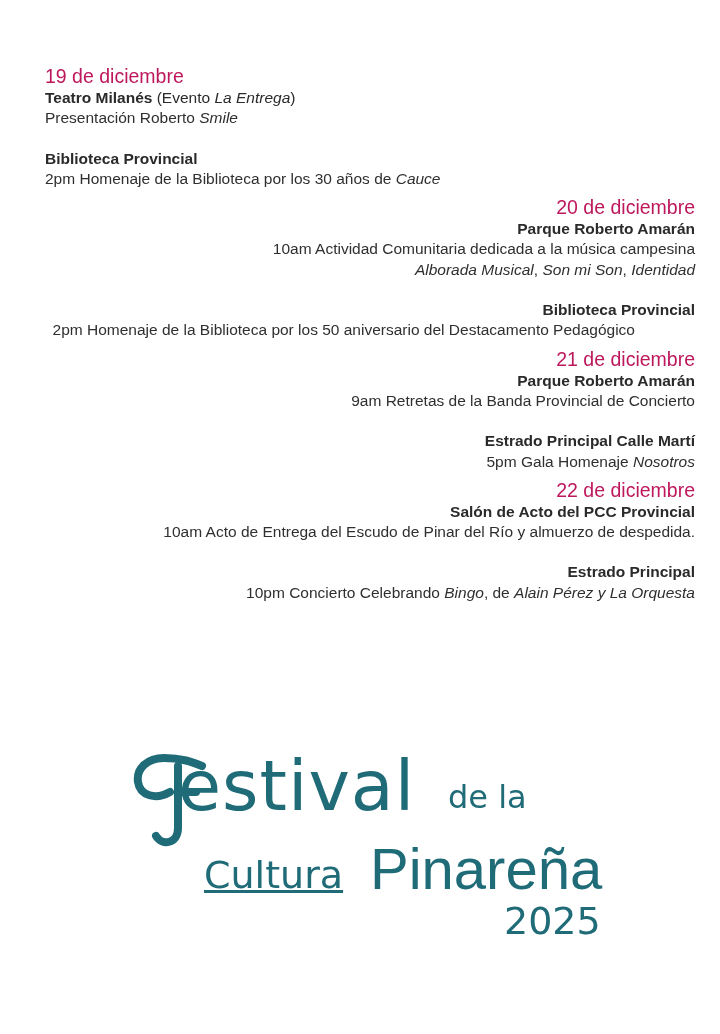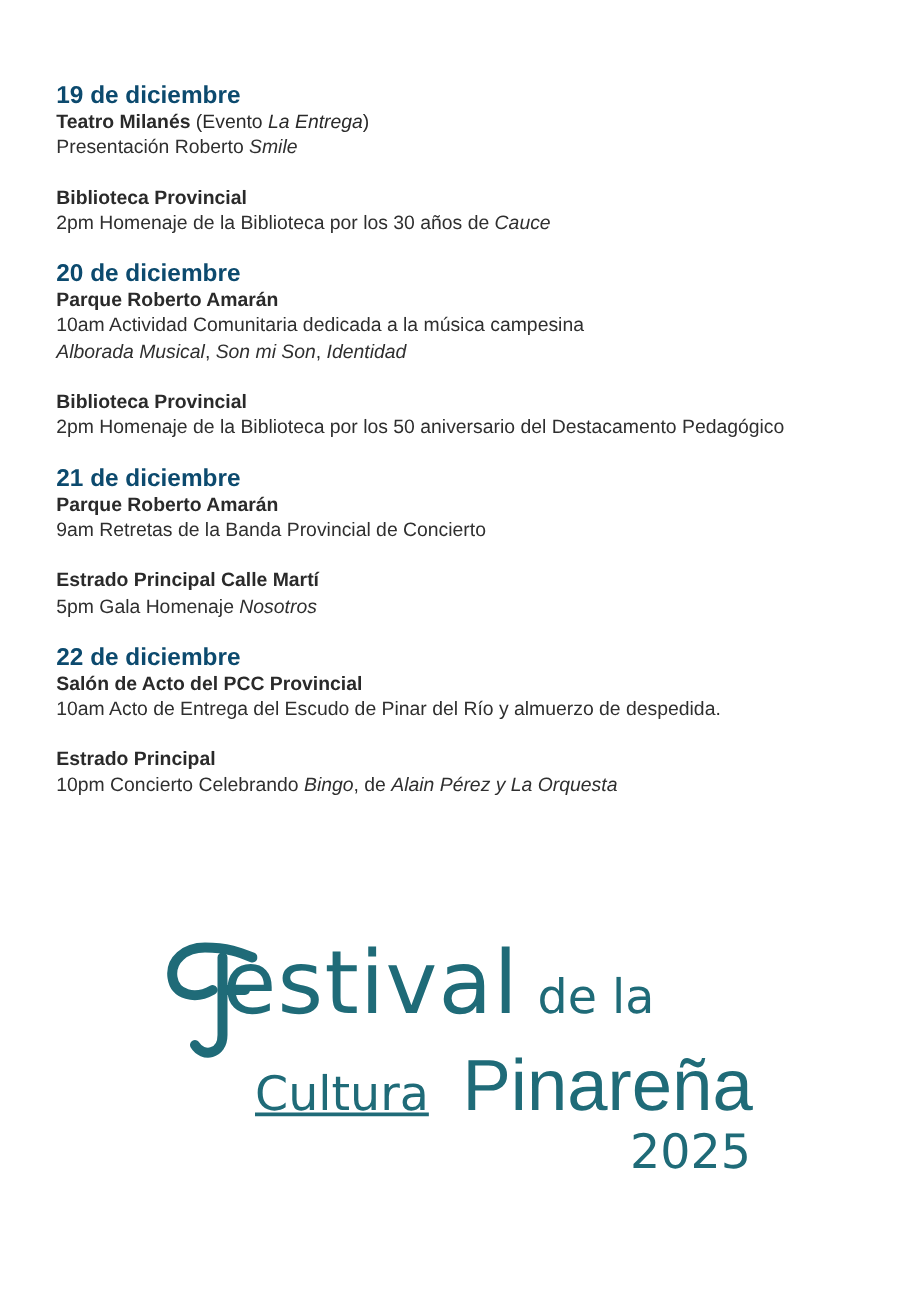--- a/index.html
+++ b/index.html
@@ -18,28 +18,29 @@
     .schedule {
       position: absolute;
       left: 45px;
       top: 64px;
       width: 650px;
     }
     .day {
       margin: 0;
     }
     .day + .day {
-      margin-top: 18px;
+      margin-top: 6px;
+      text-align: right;
     }
     .day-title {
       font-family: "Liberation Sans", sans-serif;
-      font-weight: bold;
+      font-weight: normal;
       font-size: 19.5px;
       line-height: 24px;
-      color: #0c4a6e;
+      color: #be185d;
       margin: 0;
     }
     .event {
       font-size: 15.5px;
       line-height: 20.3px;
     }
     .event + .event {
       margin-top: 20px;
     }
     .venue {
@@ -75,24 +76,24 @@
       left: 52px;
       top: -6px;
       font-family: "DejaVu Sans", sans-serif;
       font-size: 70px;
       line-height: 80px;
       letter-spacing: 1px;
       color: #1f6b78;
     }
     .logo-dela {
       position: absolute;
-      left: 304px;
+      left: 322px;
       top: 20px;
       font-family: "DejaVu Sans", sans-serif;
-      font-size: 38px;
+      font-size: 32px;
       line-height: 50px;
       color: #1f6b78;
     }
     .logo-cultura {
       position: absolute;
       left: 78px;
       top: 98px;
       font-family: "DejaVu Sans", sans-serif;
       font-size: 38px;
       line-height: 50px;

